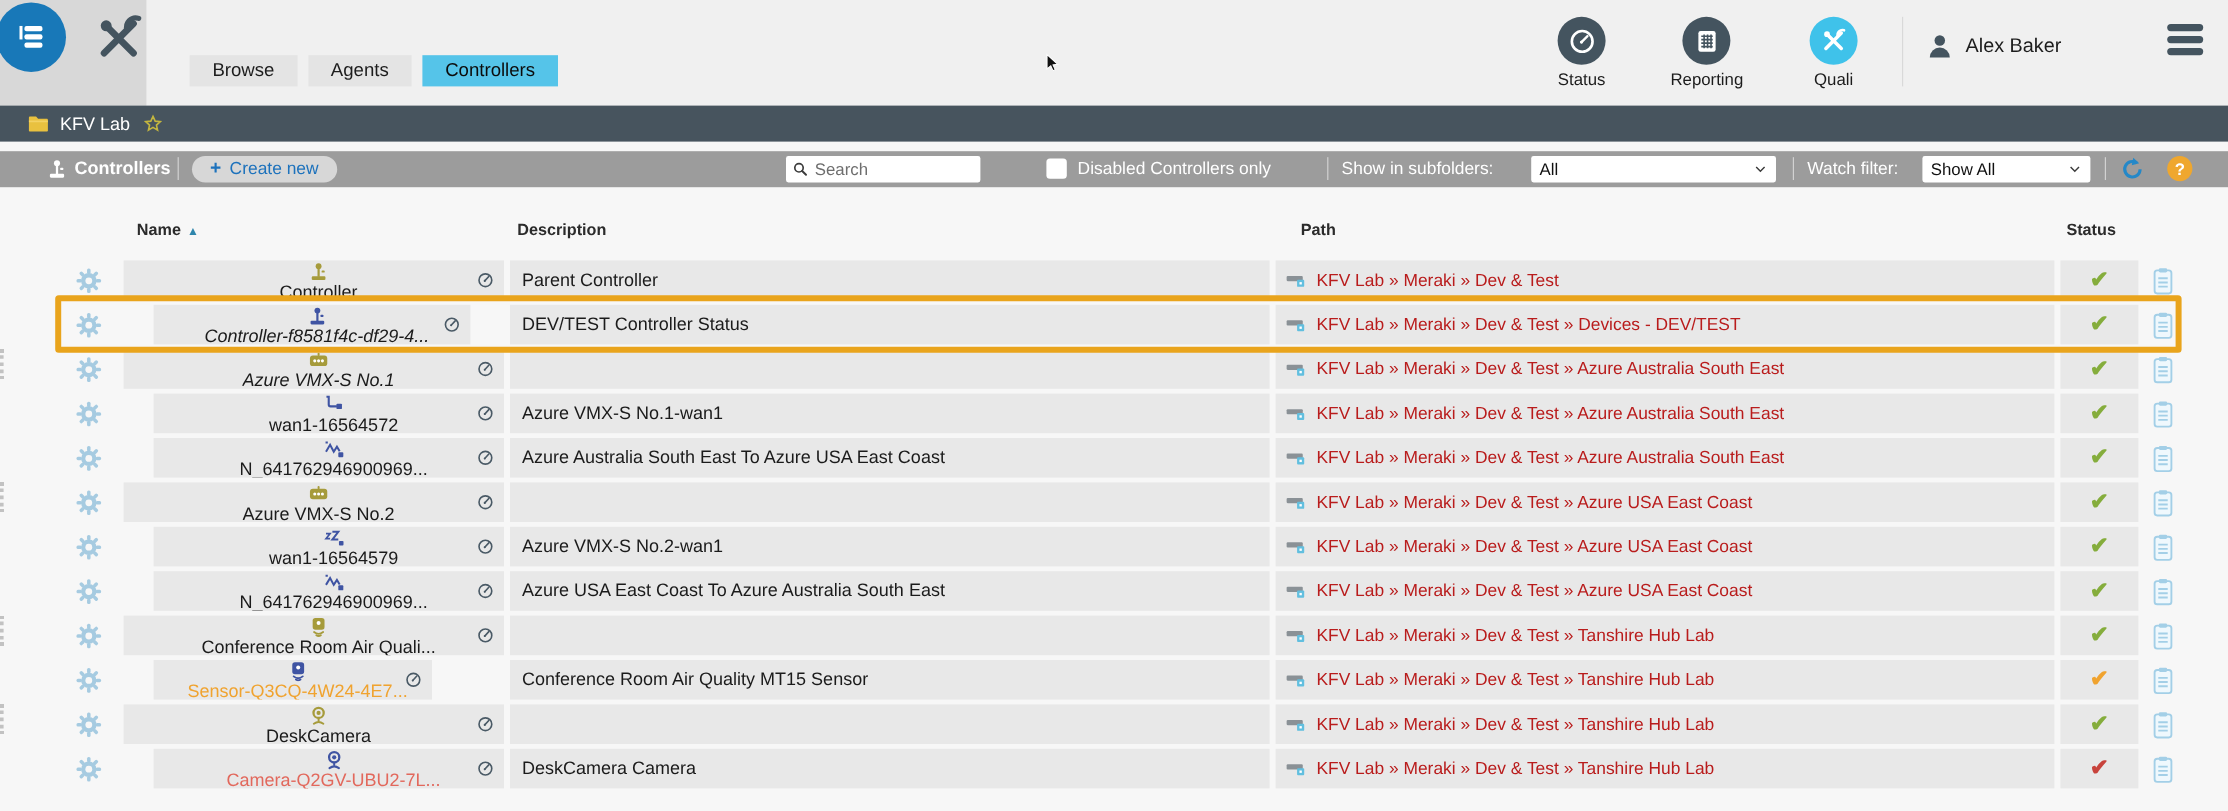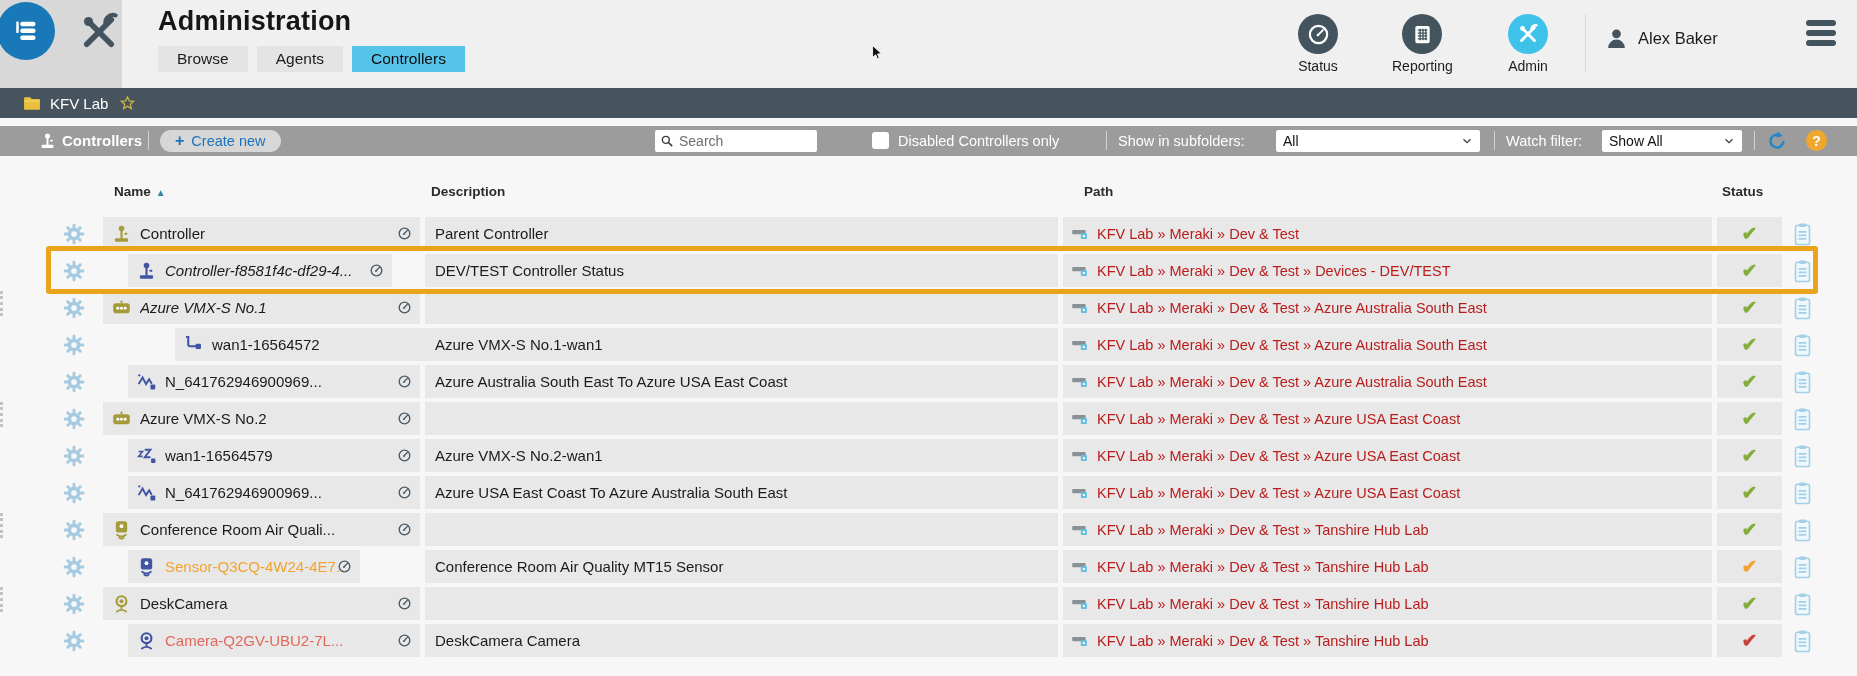--- a/index.html
+++ b/index.html
@@ -54,21 +54,21 @@
   .help-circle{left:1806px;top:130px;width:21px;height:21px;border-radius:50%;background:#EFA72E;
                color:#fff;font-weight:bold;font-size:14px;display:flex;align-items:center;justify-content:center;cursor:pointer;}
 
   
   .col-hdr{top:184px;font-size:13.5px;font-weight:bold;color:#2b2b2b;}
   .sort-tri{color:#2F86AC;font-size:10px;margin-left:5px;}
   .row{position:absolute;left:0;width:1857px;height:33px;}
   .cell{position:absolute;top:0;height:33px;background:#E8E8E8;}
   .handle{left:49px;top:4px;height:25px;width:0;border-left:3px dotted #C2C2C2;display:none;}
   .gear{left:63px;top:6px;color:#A6CBE1;cursor:pointer;}
-  .name-cell{display:flex;align-items:center;cursor:pointer;}
+  .name-cell{display:flex;align-items:center;cursor:pointer;flex-direction:column;}
   .name-txt{font-size:15px;margin-left:8px;white-space:nowrap;overflow:hidden;}
   .gauge-badge{position:absolute;right:7px;top:8px;color:#4A5A66;display:none;}
   .desc-cell{left:425px;width:633px;line-height:33px;padding-left:10px;font-size:15px;white-space:nowrap;overflow:hidden;}
   .path-cell{left:1063px;width:649px;display:flex;align-items:center;}
   .path-link{color:#b91c1c;font-size:14.5px;margin-left:7px;white-space:nowrap;cursor:pointer;}
   .status-cell{left:1717px;width:65px;text-align:center;}
   .check{font-size:19px;font-weight:bold;line-height:33px;}
   .st-green{color:#85AD3C;} .st-orange{color:#F0A32F;} .st-red{color:#C8433C;}
   .clip{position:absolute;left:1792px;top:5px;display:none;cursor:pointer;}
   .c-olive{color:#A69B3B;} .c-blue{color:#3F54A3;}
@@ -225,21 +225,20 @@
   <div class="abs hdr"></div>
   <div class="abs logo-block"></div>
   <div class="abs logo-circle">
     <svg class="ic" width="30" height="30" style="color:#fff">
         <use href="#i-tree"></use>
       </svg>
   </div>
   <svg class="abs hdr-tools ic" width="42" height="42">
       <use href="#i-tools"></use>
     </svg>
-  <div class="abs page-title">Administration</div>
 
   <div class="abs tabs">
     <div class="tab">Browse</div>
     <div class="tab">Agents</div>
     <div class="tab active">Controllers</div>
   </div>
 
   <svg class="abs ic" width="17" height="17" style="left:869px;top:44px">
       <use href="#i-cursor"></use>
     </svg>
@@ -259,21 +258,21 @@
         </svg>
       </div>
     <div class="nav-label">Reporting</div>
   </div>
   <div class="abs nav-item" style="left:1498px">
     <div class="nav-circle active">
         <svg class="ic" width="22" height="22" style="color:#fff">
           <use href="#i-tools"></use>
         </svg>
       </div>
-    <div class="nav-label">Admin</div>
+    <div class="nav-label">Quali</div>
   </div>
 
   <div class="abs v-div" style="left:1585px;top:14px;height:58px"></div>
 
   <div class="abs user">
     <svg class="ic" width="25" height="25" style="color:#44545F">
         <use href="#i-person"></use>
       </svg>
     <span class="user-name">Alex Baker</span>
   </div>
@@ -435,21 +434,21 @@
     <svg class="clip ic" width="21" height="25" style="display: block;">
           <use href="#i-clipboard"></use>
         </svg>
   </div>
 
   <div class="row" style="top: 328px;">
 
     <svg class="abs ic gear" width="22" height="22">
           <use href="#i-gear"></use>
         </svg>
-    <div class="cell name-cell" style="left: 128px; width: 292px; margin-left: 47px;">
+    <div class="cell name-cell" style="left: 128px; width: 292px;">
       <svg class="ic dev-ic c-blue" width="21" height="21" style="margin-left:8px">
             <use href="#i-branch"></use>
           </svg>
       <span class="name-txt">wan1-16564572</span>
       <svg class="gauge-badge ic" width="17" height="17" style="display: block;">
             <use href="#i-gauge-badge"></use>
           </svg>
     </div>
     <div class="cell desc-cell">Azure VMX-S No.1-wan1</div>
     <div class="cell path-cell">

